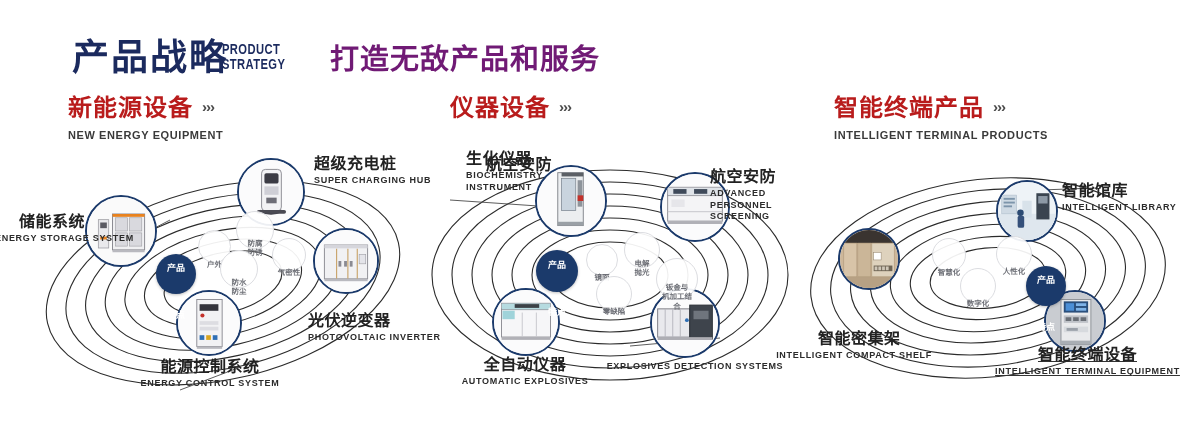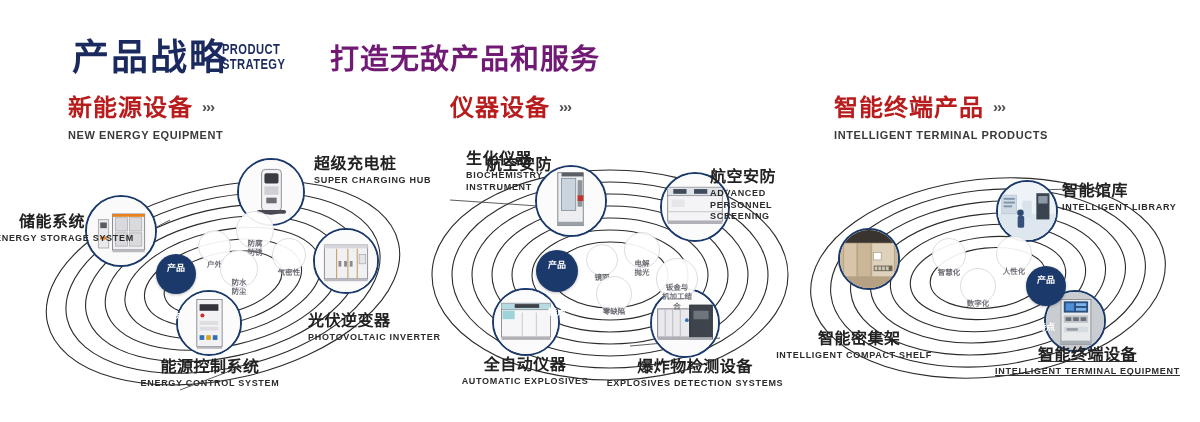--- a/index.html
+++ b/index.html
@@ -308,21 +308,20 @@
         <line x1="14" y1="20" x2="14" y2="50" stroke="#b6b6bd" stroke-width="1"></line>
         <line x1="22" y1="20" x2="22" y2="50" stroke="#b6b6bd" stroke-width="1"></line>
         <line x1="30" y1="20" x2="30" y2="50" stroke="#b6b6bd" stroke-width="1"></line>
         <rect x="40" y="16" width="24" height="36" fill="#3e444c" stroke="#2a2f35" stroke-width="1"></rect>
         <rect x="44" y="22" width="16" height="9" fill="#6f757d"></rect>
         <circle cx="37" cy="32" r="2" fill="#2f6fb5"></circle>
         <rect x="6" y="50" width="58" height="3" fill="#aeaeb4"></rect>
       </svg>
     </div>
     <div class="nlabel ctr" style="left:150px;top:208px;width:250px;">
-      <div class="cn">爆炸物检测设备</div>
       <div class="en">EXPLOSIVES DETECTION SYSTEMS</div>
     </div>
 
     <div class="feat core" style="left:116px;top:100px;width:42px;height:42px;flex-direction:column;">
       <span>产品</span>
       <span>特点</span>
     </div>
     <div class="feat" style="left:166px;top:94px;width:32px;height:32px;">
         <span>镜面</span>
       </div>

